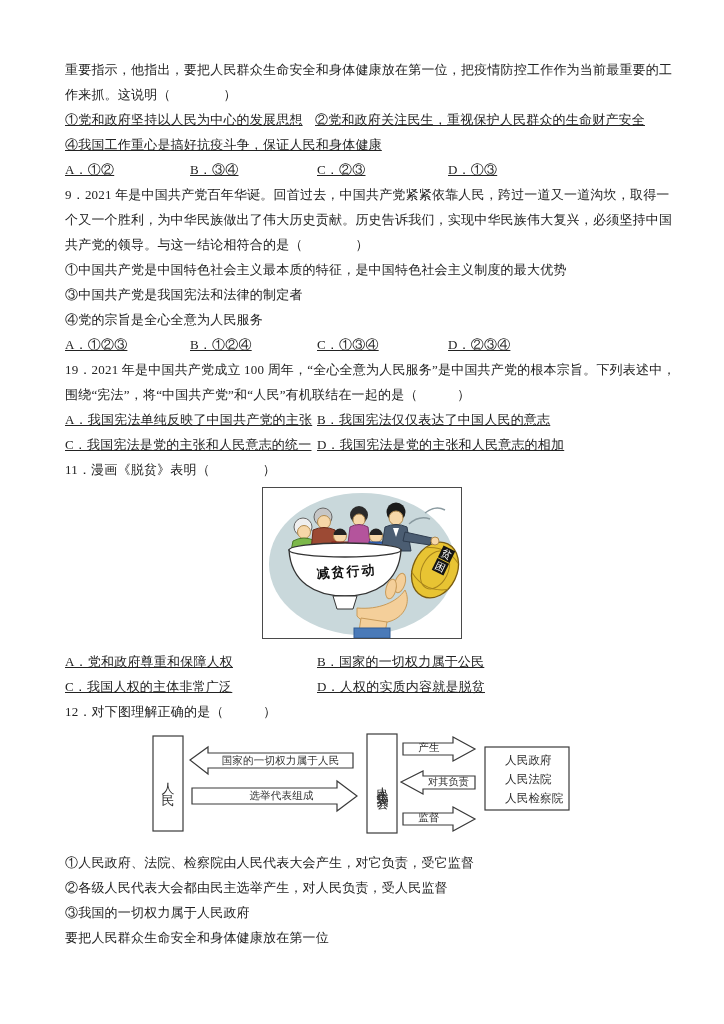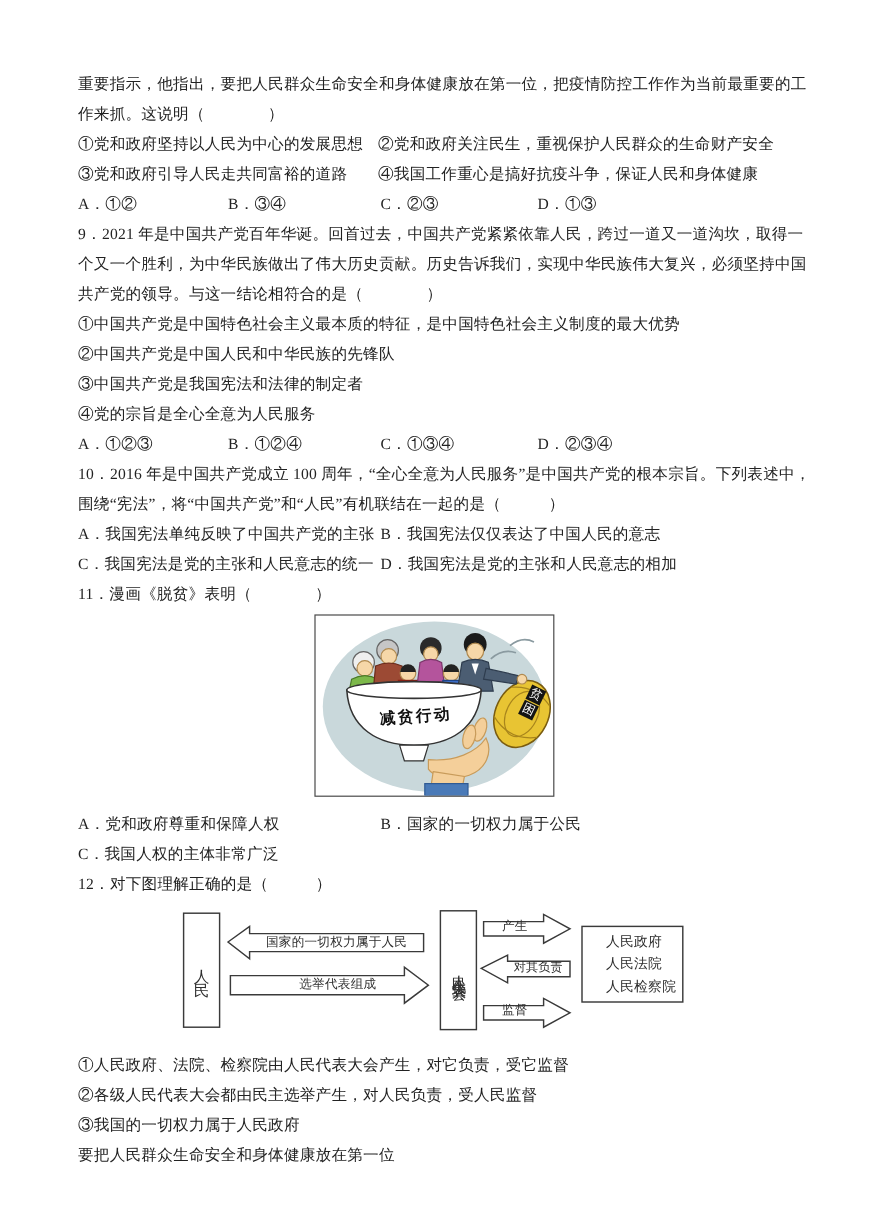--- a/index.html
+++ b/index.html
@@ -13,21 +13,21 @@
   }
   .content{
     position:absolute;left:65px;top:57px;width:597px;
     font-size:13px;line-height:25px;
     letter-spacing:0.2px;
   }
   .line{white-space:nowrap;}
   .row2{display:grid;grid-template-columns:252px 1fr;}
   .row2i{display:grid;grid-template-columns:250px 1fr;}
   .row4{display:grid;grid-template-columns:125px 127px 131px 1fr;}
-  .row2 span,.row2i span,.row4 span{white-space:nowrap;}
+  .row2 span,.row2i span,.row4 span{white-space:nowrap;text-decoration:underline;}
 
   
   .cartoon{
     position:relative;
     margin:5px 0 10px 197px;
     width:198px;height:150px;
     border:1px solid #4a4a4a;
     background:#ffffff;
   }
   .cartoon svg{position:absolute;left:0;top:0;}
@@ -78,49 +78,47 @@
 <div class="content">
 
   <div>
     <div class="line">重要指示，他指出，要把人民群众生命安全和身体健康放在第一位，把疫情防控工作作为当前最重要的工</div>
     <div class="line">作来抓。这说明（　　　　）</div>
     <div class="row2i">
       <span>①党和政府坚持以人民为中心的发展思想</span>
       <span>②党和政府关注民生，重视保护人民群众的生命财产安全</span>
     </div>
     <div class="row2i">
-      <span>③党和政府引导人民走共同富裕的道路</span>
       <span>④我国工作重心是搞好抗疫斗争，保证人民和身体健康</span>
     </div>
     <div class="row4">
       <span>A．①②</span>
       <span>B．③④</span>
       <span>C．②③</span>
       <span>D．①③</span>
     </div>
   </div>
 
   <div>
     <div class="line">9．2021 年是中国共产党百年华诞。回首过去，中国共产党紧紧依靠人民，跨过一道又一道沟坎，取得一</div>
     <div class="line">个又一个胜利，为中华民族做出了伟大历史贡献。历史告诉我们，实现中华民族伟大复兴，必须坚持中国</div>
     <div class="line">共产党的领导。与这一结论相符合的是（　　　　）</div>
     <div class="line">①中国共产党是中国特色社会主义最本质的特征，是中国特色社会主义制度的最大优势</div>
-    <div class="line">②中国共产党是中国人民和中华民族的先锋队</div>
     <div class="line">③中国共产党是我国宪法和法律的制定者</div>
     <div class="line">④党的宗旨是全心全意为人民服务</div>
     <div class="row4">
       <span>A．①②③</span>
       <span>B．①②④</span>
       <span>C．①③④</span>
       <span>D．②③④</span>
     </div>
   </div>
 
   <div>
-    <div class="line">10．2016 年是中国共产党成立 100 周年，“全心全意为人民服务”是中国共产党的根本宗旨。下列表述中，</div>
+    <div class="line">19．2021 年是中国共产党成立 100 周年，“全心全意为人民服务”是中国共产党的根本宗旨。下列表述中，</div>
     <div class="line">围绕“宪法”，将“中国共产党”和“人民”有机联结在一起的是（　　　）</div>
     <div class="row2">
       <span>A．我国宪法单纯反映了中国共产党的主张</span>
       <span>B．我国宪法仅仅表达了中国人民的意志</span>
     </div>
     <div class="row2">
       <span>C．我国宪法是党的主张和人民意志的统一</span>
       <span>D．我国宪法是党的主张和人民意志的相加</span>
     </div>
   </div>
@@ -194,20 +192,21 @@
         <div class="hat-char">困</div>
       </div>
     </div>
 
     <div class="row2">
       <span>A．党和政府尊重和保障人权</span>
       <span>B．国家的一切权力属于公民</span>
     </div>
     <div class="row2">
       <span>C．我国人权的主体非常广泛</span>
+      <span>D．人权的实质内容就是脱贫</span>
     </div>
   </div>
 
   <div>
     <div class="line">12．对下图理解正确的是（　　　）</div>
 
     <div class="diagram">
       <svg width="447" height="104" viewBox="0 0 447 104">
         <g fill="#ffffff" stroke="#3a3a3a" stroke-width="1.2">
 

